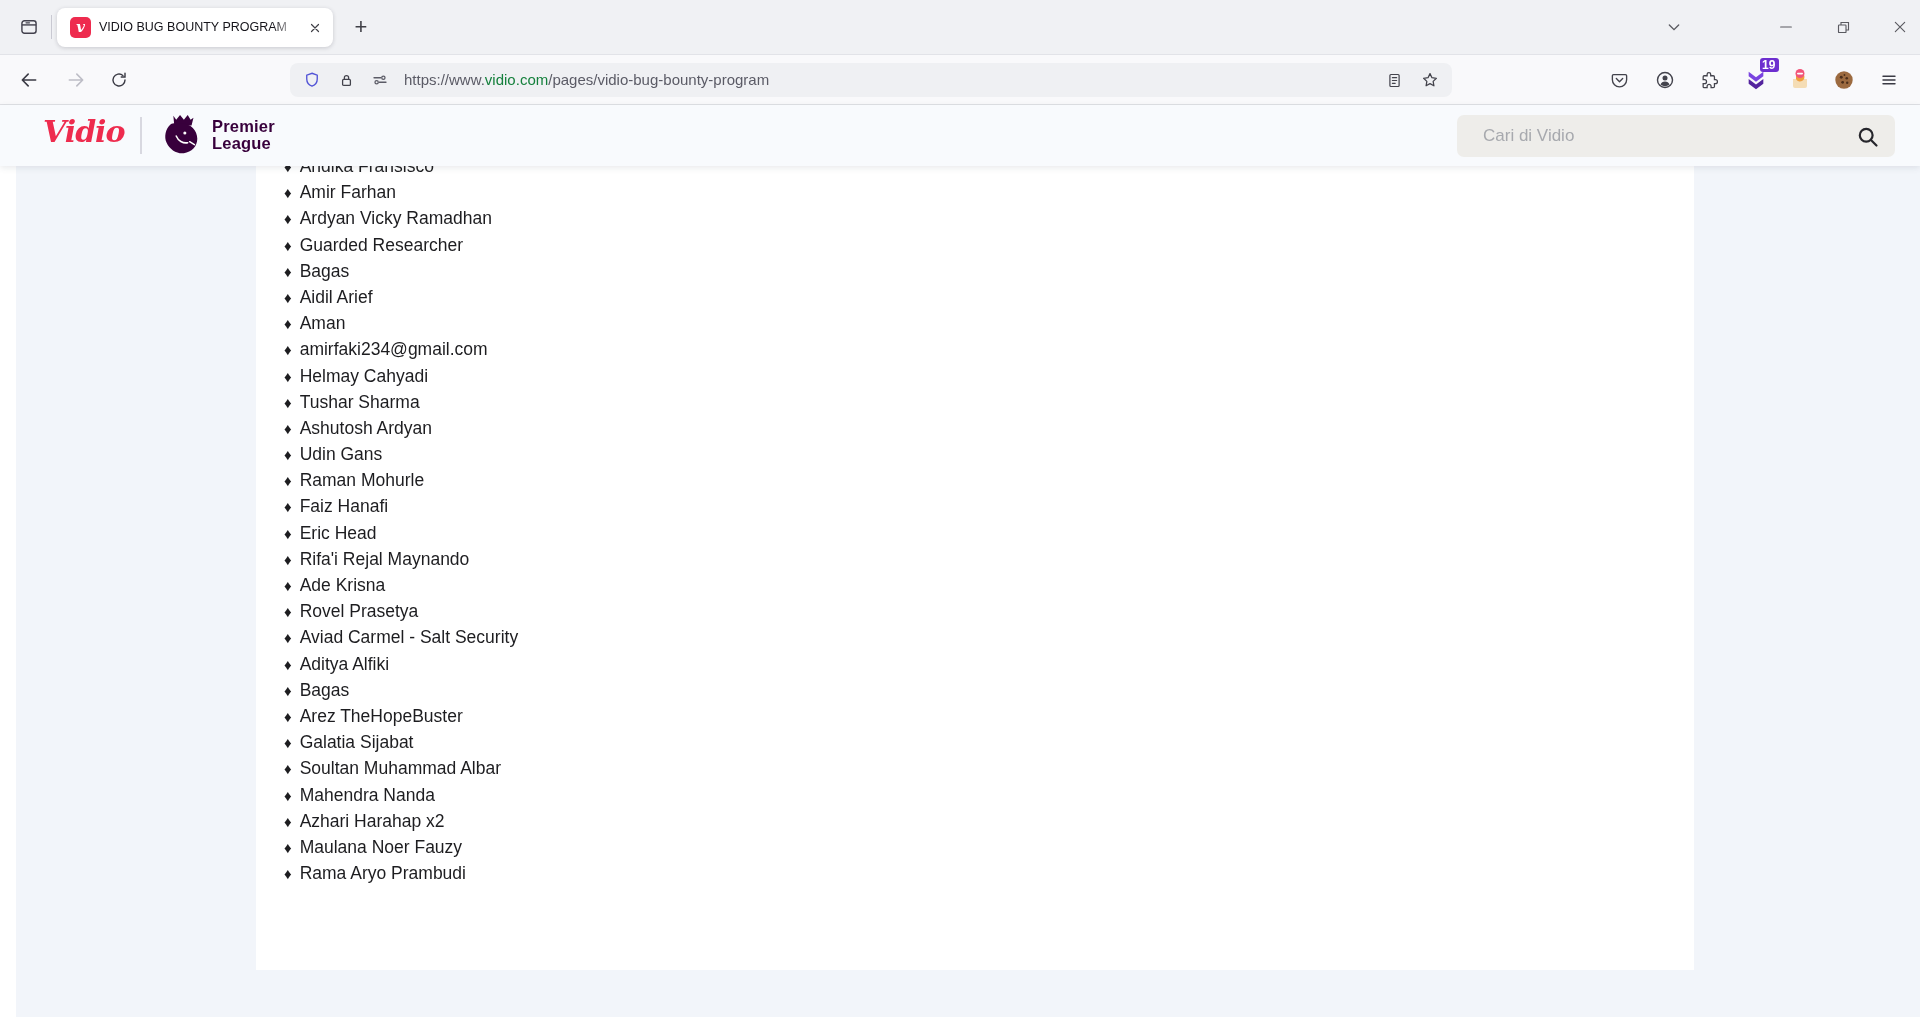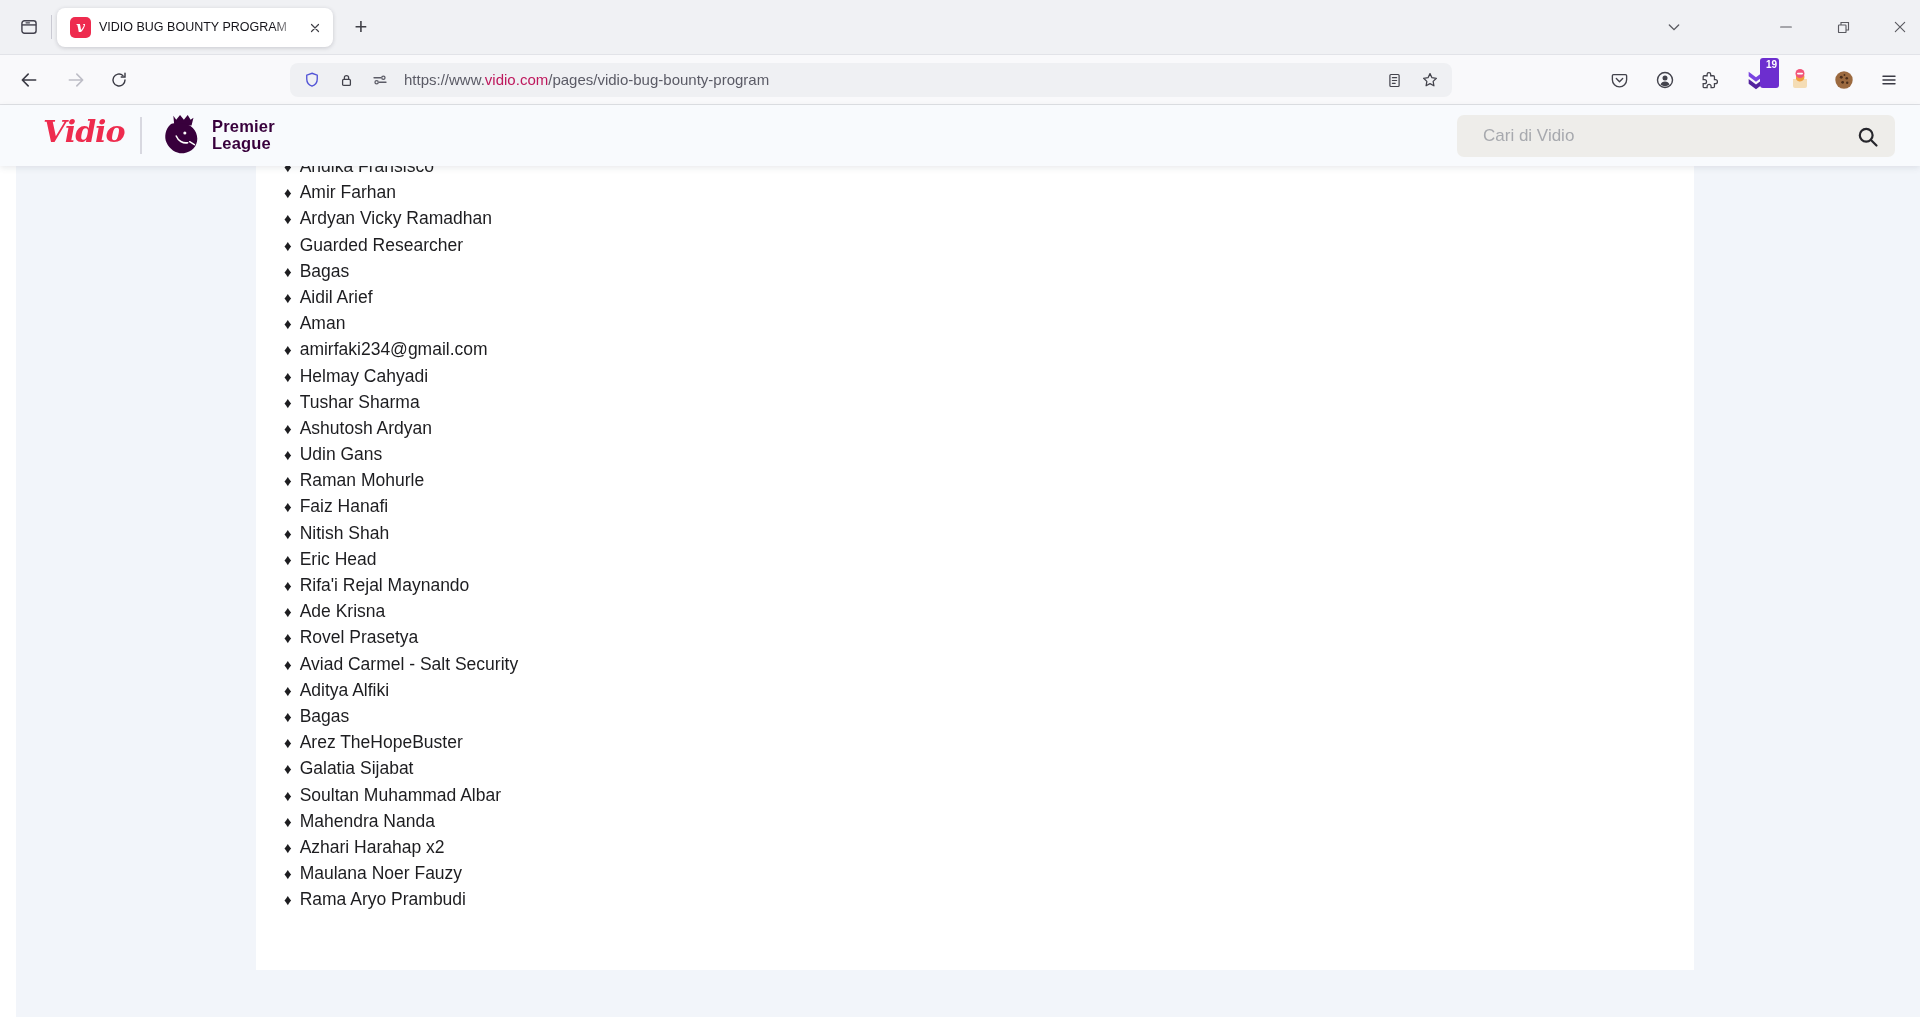--- a/index.html
+++ b/index.html
@@ -28,24 +28,24 @@
                background:transparent; color:#3f3f46; display:flex; align-items:center; justify-content:center; }
 
   .navbar { position:absolute; left:0; top:55px; width:1920px; height:50px;
             background:var(--chrome_toolbar); border-bottom:1px solid #dfe0e4; }
   .urlbar { position:absolute; left:290px; top:8px; width:1162px; height:34px;
             background:var(--urlbar_bg); border-radius:8px; }
   .urlbar .in-icon { position:absolute; top:5px; width:24px; height:24px; display:flex;
                      align-items:center; justify-content:center; }
   .url-text { position:absolute; left:114px; top:0; height:34px; line-height:34px; font-size:15px;
               white-space:nowrap; color:#5b5b66; }
-  .url-text .domain { color:#be185d; }
-  .badge { position:absolute; top:-6px; right:-7px; min-width:19px; height:30px; border-radius:3px;
-           background:var(--ext_badge_purple); color:#fff; font-size:10px; font-weight:bold;
-           line-height:14px; text-align:right; padding:0 2px; }
+  .url-text .domain { color:#15803d; }
+  .badge { position:absolute; top:-6px; right:-7px; min-width:19px; height:14px; border-radius:3px;
+           background:var(--ext_badge_purple); color:#fff; font-size:12px; font-weight:bold;
+           line-height:14px; text-align:left; padding:0 2px; }
 
   
   .site-header { position:absolute; left:0; top:105px; width:1920px; height:61px;
                  background:var(--header_bg); box-shadow:0 2px 6px rgba(70,80,100,.12); z-index:5; }
   .brand { position:absolute; left:43px; top:9px; font-family:"DejaVu Serif",serif; font-style:italic;
            font-weight:bold; font-size:30px; color:var(--vidio_red); letter-spacing:-1px; }
   .brand-sep { position:absolute; left:140px; top:12px; width:2px; height:37px; background:#d8d8e0; }
   .pl-logo { position:absolute; left:158px; top:7px; }
   .pl-text { position:absolute; left:212px; top:13px; font-size:16.5px; line-height:17px;
              font-weight:bold; color:var(--premier_purple); letter-spacing:.2px; }
@@ -259,21 +259,20 @@
           <div class="list-row"><span class="bullet">♦</span><span>Bagas</span></div>
           <div class="list-row"><span class="bullet">♦</span><span>Aidil Arief</span></div>
           <div class="list-row"><span class="bullet">♦</span><span>Aman</span></div>
           <div class="list-row"><span class="bullet">♦</span><span>amirfaki234@gmail.com</span></div>
           <div class="list-row"><span class="bullet">♦</span><span>Helmay Cahyadi</span></div>
           <div class="list-row"><span class="bullet">♦</span><span>Tushar Sharma</span></div>
           <div class="list-row"><span class="bullet">♦</span><span>Ashutosh Ardyan</span></div>
           <div class="list-row"><span class="bullet">♦</span><span>Udin Gans</span></div>
           <div class="list-row"><span class="bullet">♦</span><span>Raman Mohurle</span></div>
           <div class="list-row"><span class="bullet">♦</span><span>Faiz Hanafi</span></div>
-          <div class="list-row"><span class="bullet">♦</span><span>Nitish Shah</span></div>
           <div class="list-row"><span class="bullet">♦</span><span>Eric Head</span></div>
           <div class="list-row"><span class="bullet">♦</span><span>Rifa'i Rejal Maynando</span></div>
           <div class="list-row"><span class="bullet">♦</span><span>Ade Krisna</span></div>
           <div class="list-row"><span class="bullet">♦</span><span>Rovel Prasetya</span></div>
           <div class="list-row"><span class="bullet">♦</span><span>Aviad Carmel - Salt Security</span></div>
           <div class="list-row"><span class="bullet">♦</span><span>Aditya Alfiki</span></div>
           <div class="list-row"><span class="bullet">♦</span><span>Bagas</span></div>
           <div class="list-row"><span class="bullet">♦</span><span>Arez TheHopeBuster</span></div>
           <div class="list-row"><span class="bullet">♦</span><span>Galatia Sijabat</span></div>
           <div class="list-row"><span class="bullet">♦</span><span>Soultan Muhammad Albar</span></div>

